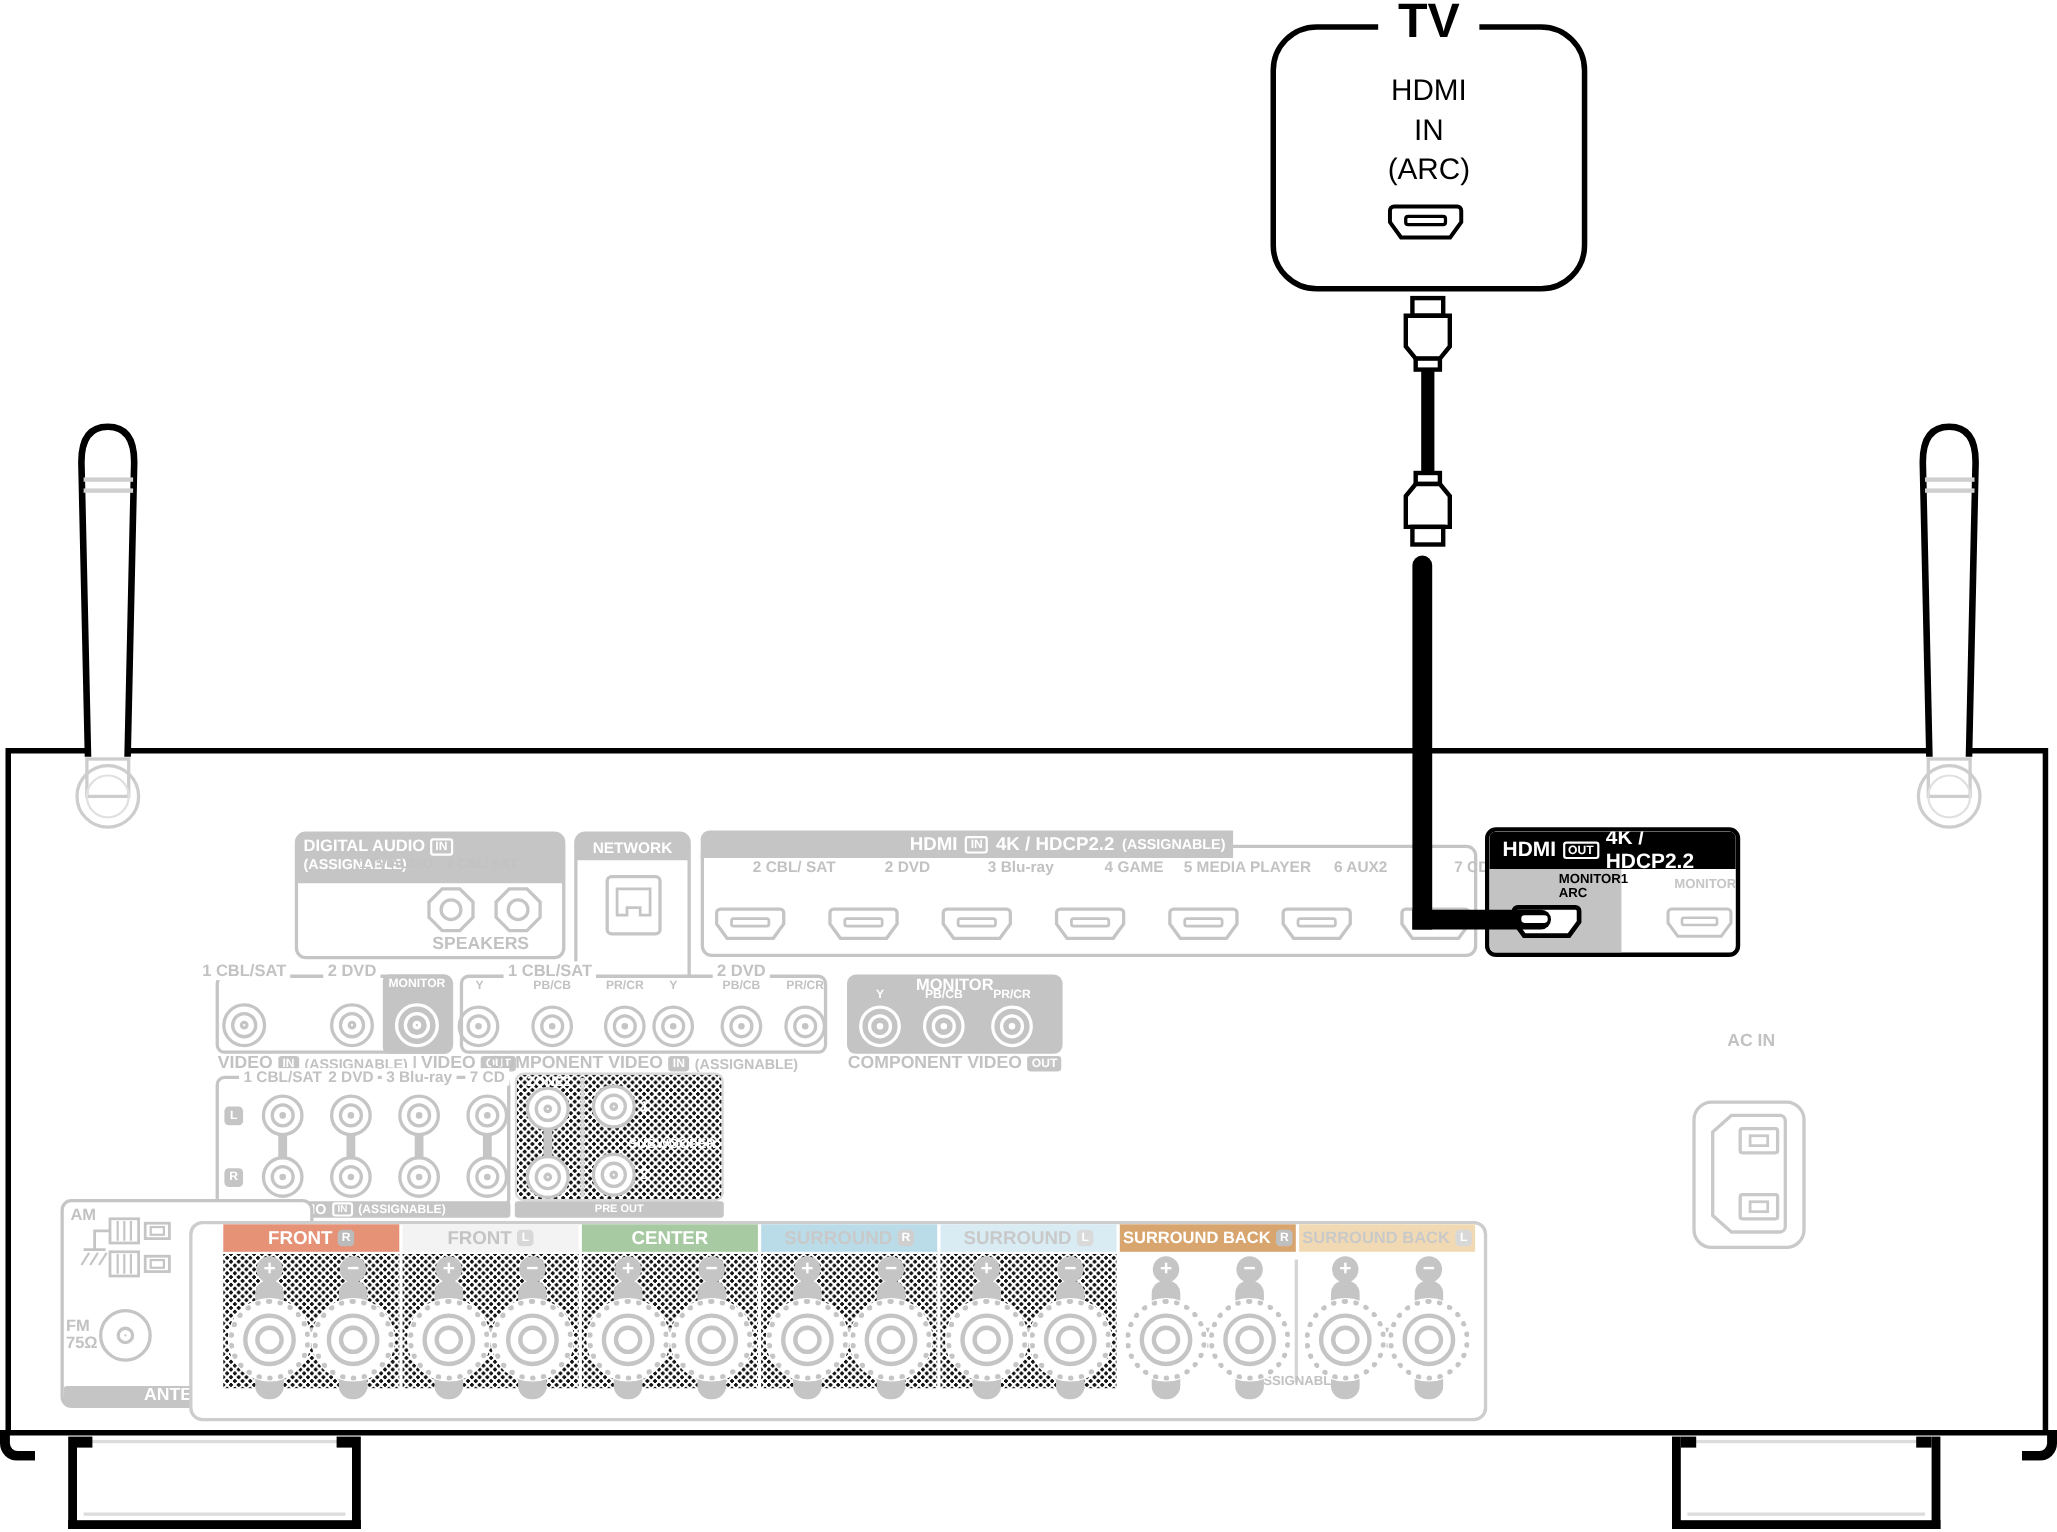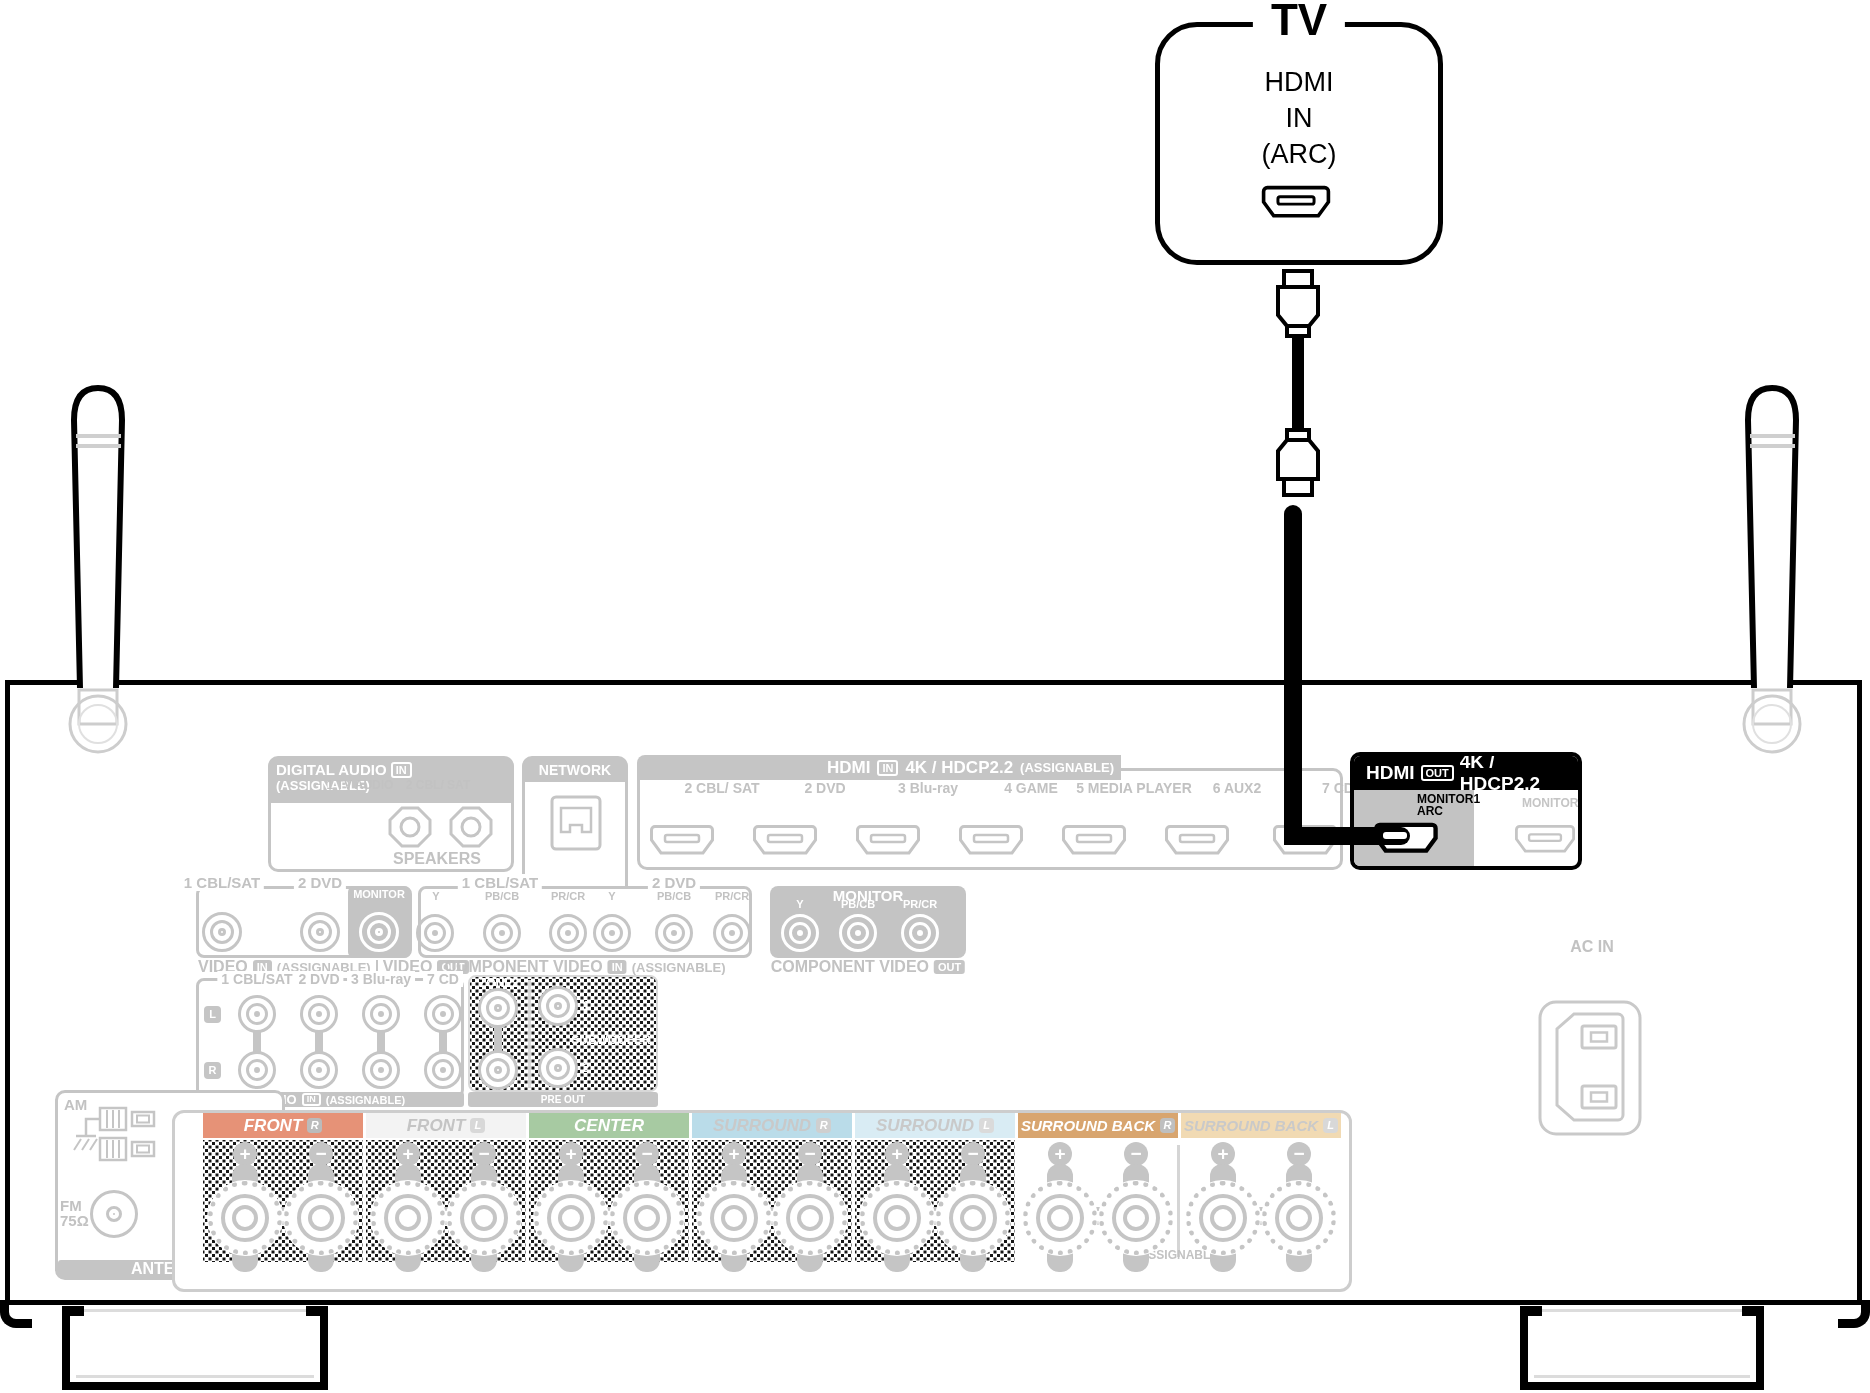--- a/index.html
+++ b/index.html
@@ -38,21 +38,21 @@
   .post .bt,.post .bb { position:absolute; left:25px; width:26px; height:24px; background:var(--g); }
   .post .bt { top:-16px; border-radius:12px 12px 0 0; }
   .post .bb { bottom:-16px; border-radius:0 0 12px 12px; }
   .post .disc { position:absolute; inset:0; background:#fff; border-radius:50%; }
   .post .k  { position:absolute; inset:1px; border:5px dotted var(--g); border-radius:50%; }
   .post .r1 { position:absolute; inset:14px; border:4px solid var(--g); border-radius:50%; }
   .post .r2 { position:absolute; inset:25px; border:4px solid var(--g); border-radius:50%; }
   .sign { position:absolute; top:1142px; width:24px; height:24px; background:var(--g); color:#fff;
           border-radius:50%; font-weight:bold; font-size:19px; line-height:23px; text-align:center; }
   .spk-head { position:absolute; top:1113px; width:160px; height:25px; display:flex; align-items:center;
-              justify-content:center; gap:5px; font-weight:bold; font-size:17px;font-style:italic; }
+              justify-content:center; gap:5px; font-weight:bold; font-size:17px; }
   .spk-tag { min-width:15px; height:15px; border-radius:4px; color:#fff; font-size:11px; line-height:15px;
              text-align:center; padding:0 2px; font-weight:bold; }
   .spk-tag:empty { display:none; }
   .spk-body { position:absolute; top:1140px; width:160px; height:122px; }
   .pconn { position:absolute; left:72px; top:1207px; width:16px; height:18px; background:#fff;
            border-top:4px solid var(--g); border-bottom:4px solid var(--g); }
   .foot { position:absolute; height:84px; border:8px solid #000; border-top:none; background:#fff; }
   .foot .l1 { position:absolute; left:6px; right:6px; top:3px; height:3px; background:#dcdcdc; }
   .foot .l2 { position:absolute; left:6px; right:6px; bottom:4px; height:3px; background:#dcdcdc; }
   .foot .n1 { position:absolute; left:0; top:0; width:14px; height:10px; background:#000; }

